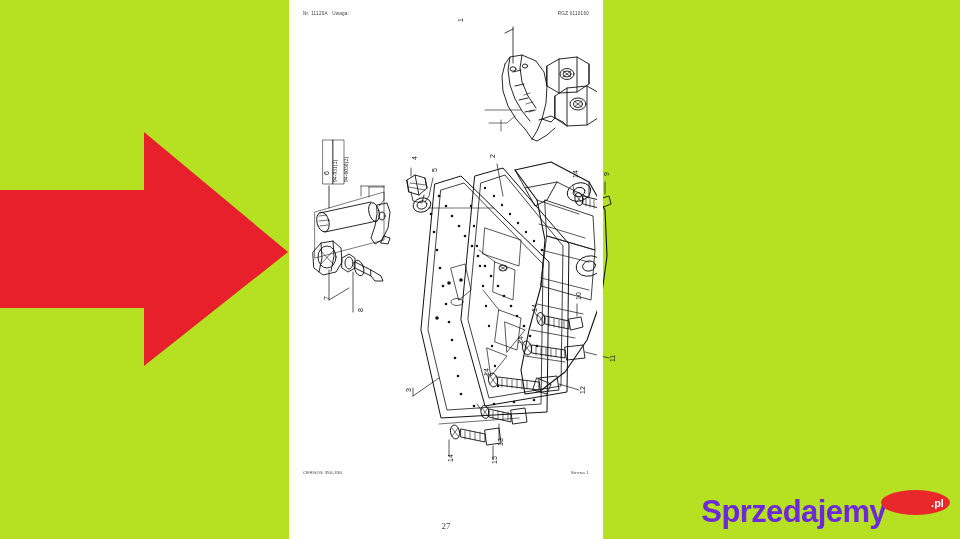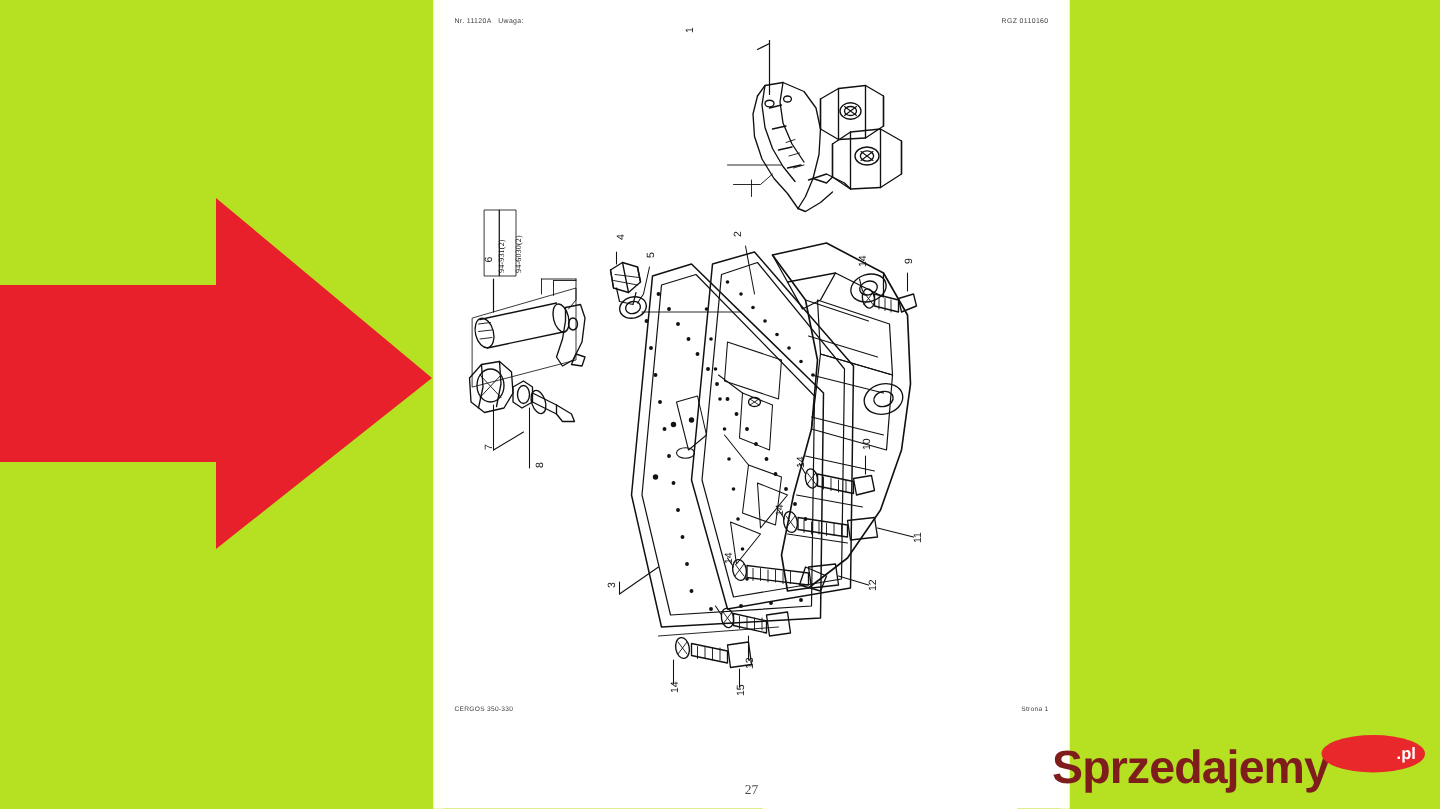--- a/index.html
+++ b/index.html
@@ -6,21 +6,21 @@
   body{
     width:960px;height:539px;overflow:hidden;
     background:#b5e122;
     font-family:"Liberation Sans", sans-serif;
     position:relative;
   }
   #stage{position:absolute;inset:0;background:#b5e122;}
 
   
   #page{
-    position:absolute;left:289px;top:0;width:424px;height:539px;
+    position:absolute;left:289px;top:0;width:314px;height:539px;
     background:#ffffff;
     box-shadow:0 0 0 0 rgba(0,0,0,0);
   }
   #page::before{ 
     content:"";position:absolute;left:0;top:0;width:7px;height:100%;
     background:linear-gradient(to right,#fbffe8,#ffffff);
   }
   #page::after{ 
     content:"";position:absolute;right:0;top:0;width:6px;height:100%;
     background:linear-gradient(to left,#fdffef,#ffffff);
@@ -64,21 +64,21 @@
   
   #arrow{position:absolute;left:0px;top:126px;width:290px;height:246px;}
   #arrow svg{display:block;width:100%;height:100%;}
 
   
   #watermark{
     position:absolute;right:10px;bottom:12px;
     display:flex;align-items:flex-start;
   }
   .wm-text{
-    font-size:31px;font-weight:bold;color:#7f1d1d;
+    font-size:31px;font-weight:bold;color:#6d28d9;
     letter-spacing:-.6px;line-height:1;
     font-family:"Liberation Sans", sans-serif;
   }
   .wm-badge{
     width:25px;height:25px;border-radius:50%;
     background:#e8282a;color:#ffffff;
     font-size:11px;font-weight:bold;
     display:flex;align-items:center;justify-content:center;
     margin-left:-5px;margin-top:-6px;
     font-family:"Liberation Sans", sans-serif;

